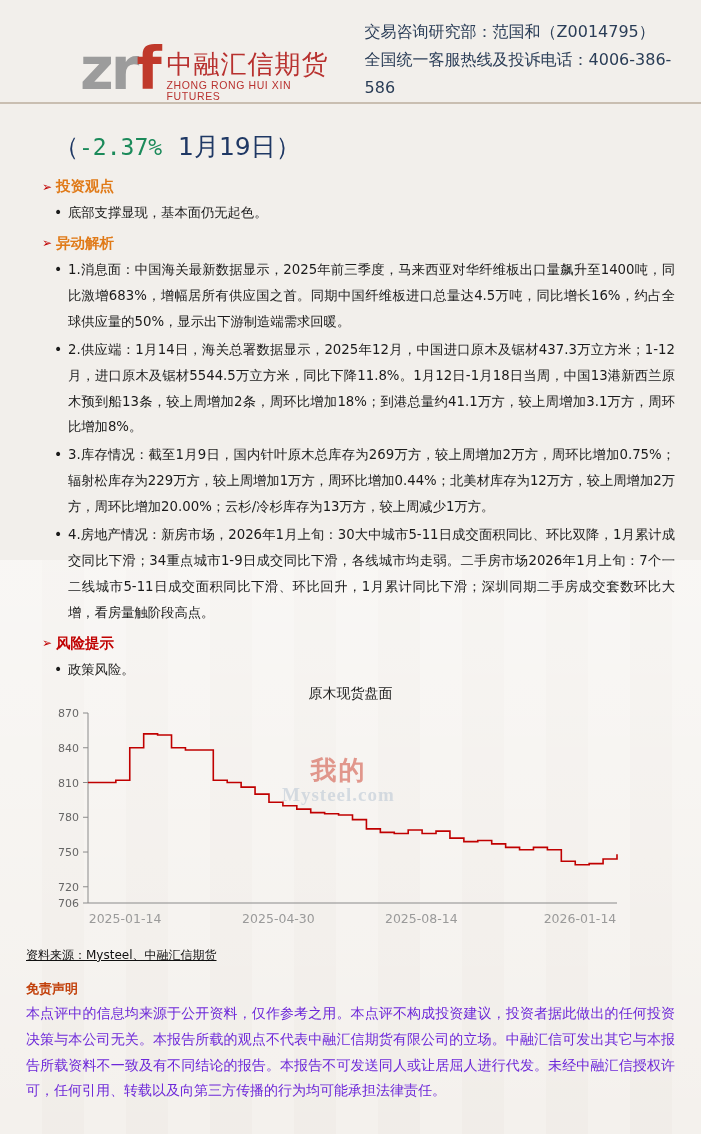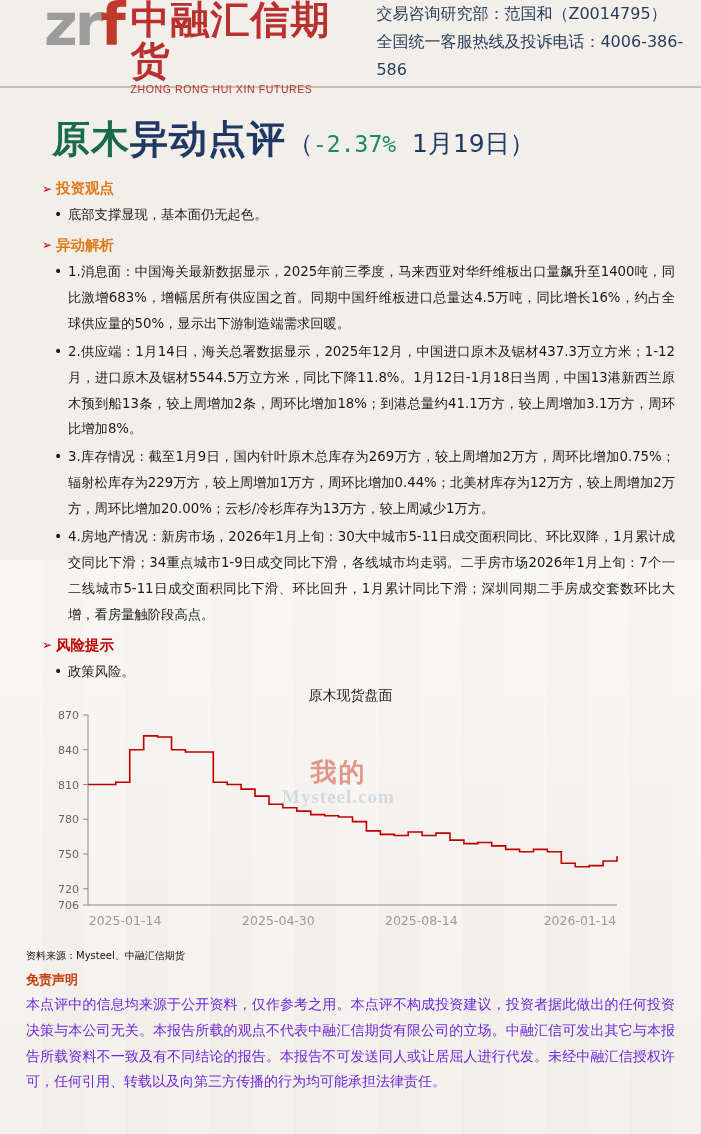--- a/index.html
+++ b/index.html
@@ -29,46 +29,46 @@
     position: absolute;
     left: 0; top: 0; width: 701px; height: 560px;
     background: #f2efeb;
     z-index: 1;
   }
 
   
   .header {
     position: relative;
     z-index: 5;
-    height: 88px;
+    height: 104px;
     background: #f2efeb;
     border-bottom: 2px solid #c9beb1;
     display: flex;
-    align-items: flex-start;
-    padding: 0 10px 0 44px;
+    align-items: flex-end;
+    padding: 0 10px 0 80px;
     box-sizing: border-box;
   }
   .logo-mark {
     font-family: "DejaVu Sans", sans-serif;
     font-size: 58px;
     font-weight: bold;
     color: #9c9c9c;
     letter-spacing: -3px;
     line-height: 1;
     position: relative;
     top: -4px;
   }
   .logo-mark .f-red { color: #c0392b; }
   .logo-text {
     margin-left: 8px;
     line-height: 1.05;
   }
   .logo-cn {
-    font-size: 39px;
-    font-weight: bold;
+    font-size: 26px;
+    font-weight: normal;
     color: #b8312f;
     letter-spacing: 1px;
     font-family: "DejaVu Sans", sans-serif;
   }
   .logo-en {
     font-size: 10.5px;
     color: #b8312f;
     letter-spacing: 0.6px;
     margin-top: 2px;
     font-family: "Liberation Sans", sans-serif;
@@ -197,23 +197,24 @@
   }
 
   
   .footer {
     position: relative;
     z-index: 5;
     margin: 2px 26px 0 26px;
     font-family: "DejaVu Sans", sans-serif;
   }
   .source-line {
-    font-size: 10px;
+    font-size: 12px;
     color: #111;
-    margin-bottom: 8px;
+    margin-bottom: 16px;
+    text-decoration: underline;
   }
   .disclaimer-title {
     font-size: 13px;
     color: #c2410c;
     font-weight: bold;
     margin-bottom: 3px;
   }
   .disclaimer-body p {
     margin: 0;
     font-size: 14px;
@@ -236,23 +237,20 @@
     <div class="logo-cn">中融汇信期货</div>
     <div class="logo-en">ZHONG RONG HUI XIN FUTURES</div>
   </div>
   <div class="header-right">
     <div>交易咨询研究部：范国和（Z0014795）</div>
     <div>全国统一客服热线及投诉电话：4006-386-586</div>
   </div>
 </div>
 
 <div class="title-row">
-  <div class="title-main">
-    <span class="accent">原木</span><span>异动点评</span>
-  </div>
   <div class="title-sub">
     <span>（</span><span class="pct">-2.37%</span>&nbsp;&nbsp;<span class="date">1月19日</span><span>）</span>
   </div>
 </div>
 
 <div class="content">
 
   <div class="section-head">
     <span class="arrow">➢</span>
     <span>投资观点</span>

